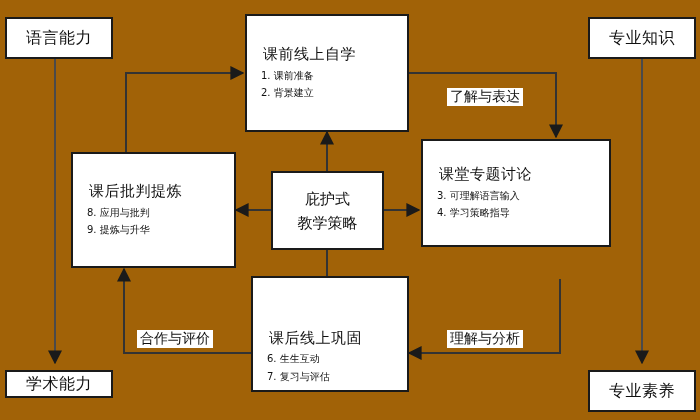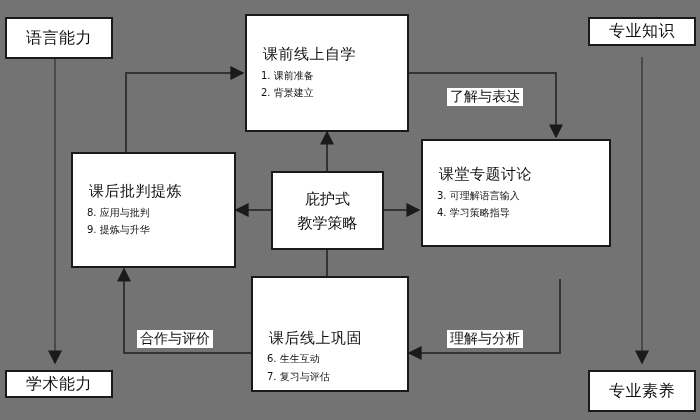--- a/index.html
+++ b/index.html
@@ -4,21 +4,21 @@
 <style>
   html, body {
     margin: 0;
     padding: 0;
     background: #ffffff;
   }
   #canvas {
     position: relative;
     width: 700px;
     height: 420px;
-    background: #737373;
+    background: #a16207;
     font-family: "DejaVu Sans", "Liberation Sans", sans-serif;
     overflow: hidden;
   }
   #wires {
     position: absolute;
     left: 0;
     top: 0;
     width: 700px;
     height: 420px;
   }
@@ -111,21 +111,21 @@
 
     <path d="M 271 210 L 236 210" stroke="#333333" stroke-width="2" fill="none" marker-end="url(#arrow)"></path>
 
     <path d="M 384 210 L 419 210" stroke="#333333" stroke-width="2" fill="none" marker-end="url(#arrow)"></path>
   </svg>
 
   <div class="node pill" style="left:5px; top:17px; width:108px; height:42px;">
     <div class="title">语言能力</div>
   </div>
 
-  <div class="node pill" style="left:588px; top:17px; width:108px; height:29px;">
+  <div class="node pill" style="left:588px; top:17px; width:108px; height:42px;">
     <div class="title">专业知识</div>
   </div>
 
   <div class="node pill" style="left:5px; top:370px; width:108px; height:28px;align-items:center;">
     <div class="title">学术能力</div>
   </div>
 
   <div class="node pill" style="left:588px; top:370px; width:108px; height:42px;">
     <div class="title">专业素养</div>
   </div>

